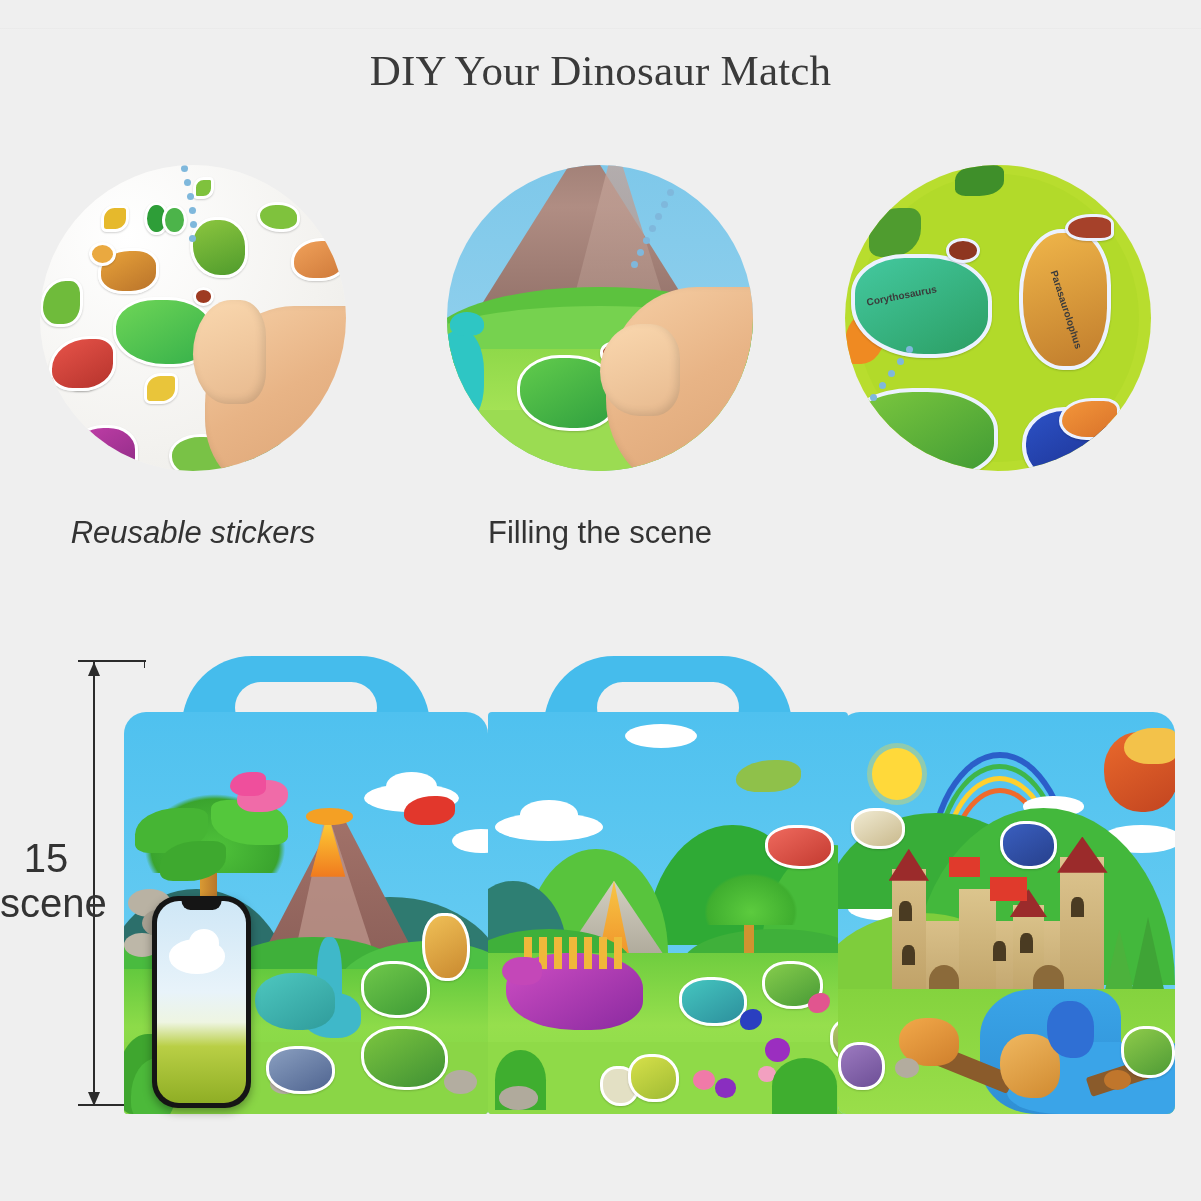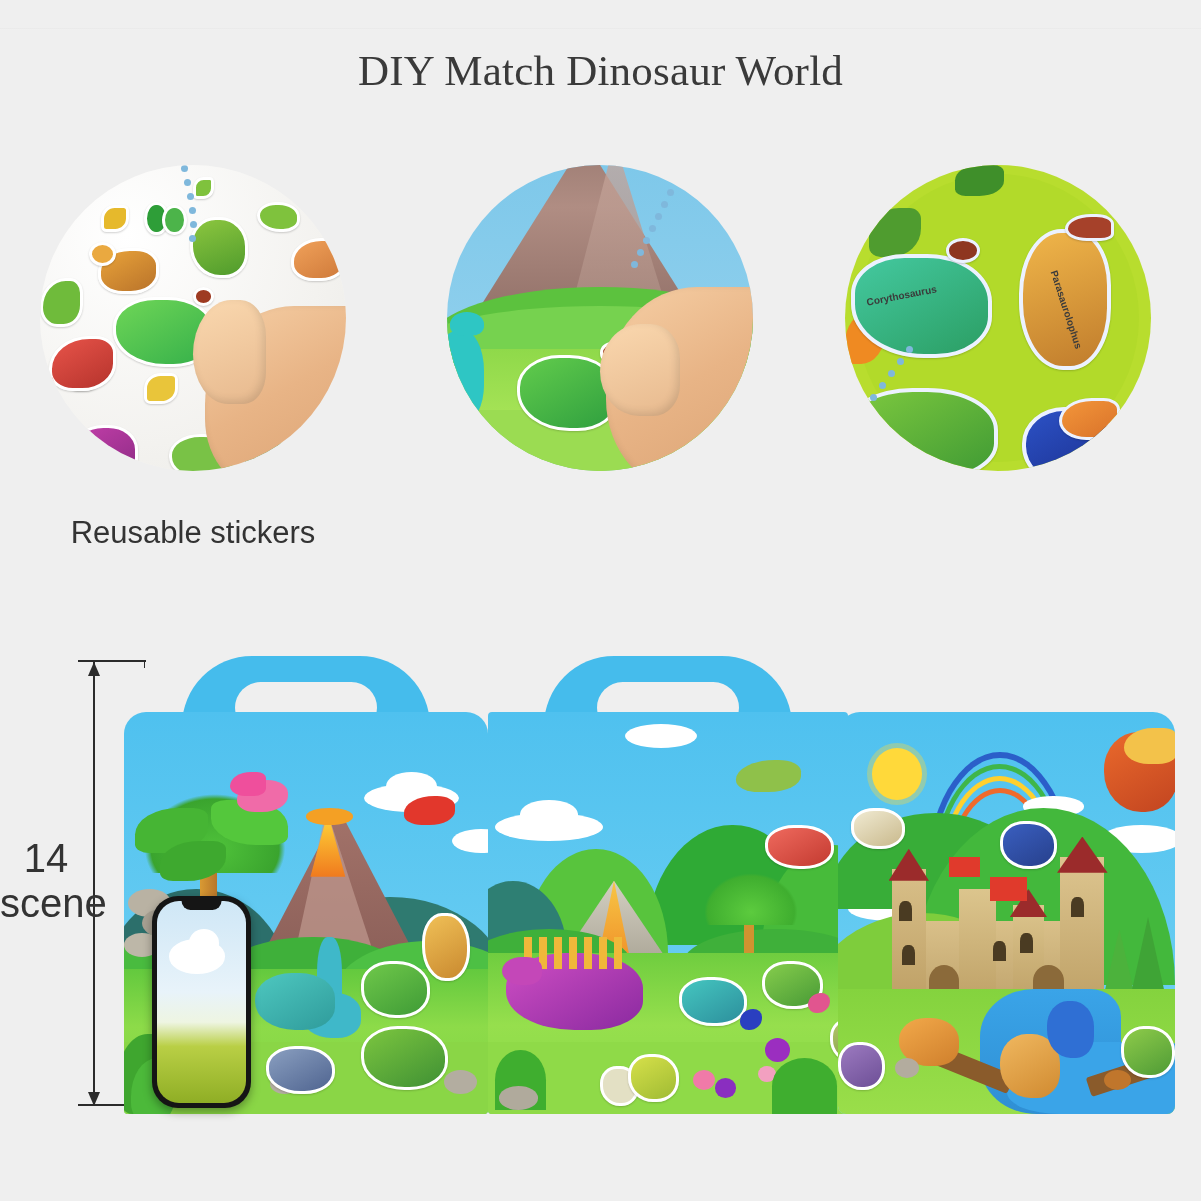--- a/index.html
+++ b/index.html
@@ -31,21 +31,21 @@
     font-family: "Liberation Serif", serif;
     font-size: 43px;
     font-weight: 400;
     color: #3a3a3a;
     letter-spacing: 0.2px;
   }
 
   
   .features { position: absolute; left: 0; top: 165px; width: 1201px; height: 430px; }
   .feature { position: absolute; top: 0; width: 340px; }
-  .feature.f0 { left: 23px; }
+  .feature.f0 { left: 23px; font-style: italic; }
   .feature.f1 { left: 430px; }
   .feature.f2 { left: 828px; }
 
   .circle-wrap {
     position: relative;
     width: 306px; height: 306px;
     margin: 0 auto;
     border-radius: 50%;
     overflow: hidden;
   }
@@ -185,21 +185,21 @@
     font-family: "Liberation Sans", sans-serif;
   }
 </style>
 </head>
 <body>
 
 <div id="page">
 
   <div class="top-rule"></div>
 
-  <div class="title">DIY Match Dinosaur World</div>
+  <div class="title">DIY Your Dinosaur Match</div>
 
   <div class="features">
 
     <div class="feature f0">
       <div class="circle-wrap">
         <div class="circle-inner">
           <div class="c1-bg"></div>
           <div class="c1-sheet"></div>
 
           <div class="sticker" style="left:20%;top:13%;width:9%;height:9%;background:#e6b92c;border-radius:50% 20% 50% 20%;"></div>
@@ -270,20 +270,21 @@
           </div>
 
           <div class="sticker" style="left:23%;top:62%;width:33%;height:25%;background:linear-gradient(150deg,#62cc4c,#2f9f3f);border-radius:42% 48% 40% 52%;z-index:4;"></div>
           <div class="sticker" style="left:50%;top:58%;width:8%;height:7%;background:#9e3b22;border-radius:50%;z-index:5;"></div>
 
           <div class="hand" style="left:52%;top:40%;width:62%;height:68%;border-radius:48% 16% 18% 46%;z-index:6;"></div>
           <div class="hand" style="left:50%;top:52%;width:26%;height:30%;border-radius:58% 42% 38% 55%;z-index:7;
                       background:linear-gradient(160deg,#fad8af,#e7b98e);"></div>
         </div>
       </div>
+      <div class="feature-caption">Filling the scene</div>
     </div>
 
     <div class="feature f2">
       <div class="circle-wrap">
         <div class="circle-inner">
           <div class="c3-bg"></div>
           <div class="c3-bg-in"></div>
 
           <div style="position:absolute;left:8%;top:14%;width:17%;height:16%;background:#4f9c2f;border-radius:58% 22% 58% 22%;"></div>
           <div style="position:absolute;left:36%;top:0%;width:16%;height:10%;background:#3f8f2a;border-radius:50% 22% 50% 22%;"></div>
@@ -317,21 +318,21 @@
 
   <div class="dim">
     <div class="dim-cap-top"></div>
     <div class="dim-cap-bot"></div>
     <div class="dim-tick-top"></div>
     <div class="dim-tick-bot"></div>
     <div class="dim-line"></div>
     <div class="arrowhead arrow-up"></div>
     <div class="arrowhead arrow-dn"></div>
     <div class="dim-label">
-      <div>14</div>
+      <div>15</div>
       <div>scene</div>
     </div>
   </div>
 
   <div class="product">
 
     <div class="tab" style="left:72px;top:4px;width:248px;height:70px;"></div>
     <div class="tab-hole" style="left:125px;top:30px;width:142px;height:48px;border-radius:30px 30px 26px 26px;"></div>
 
     <div class="panelbody" style="left:14px;top:60px;width:364px;height:402px;border-radius:22px 22px 4px 4px;">

